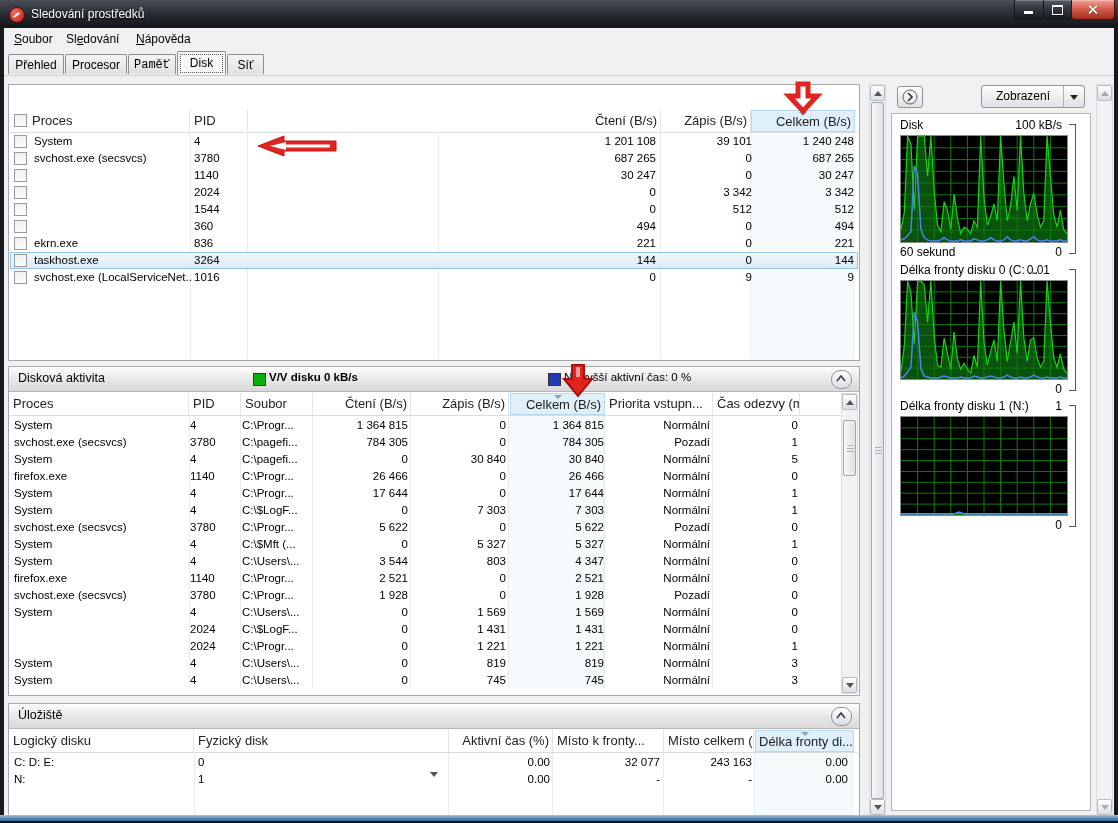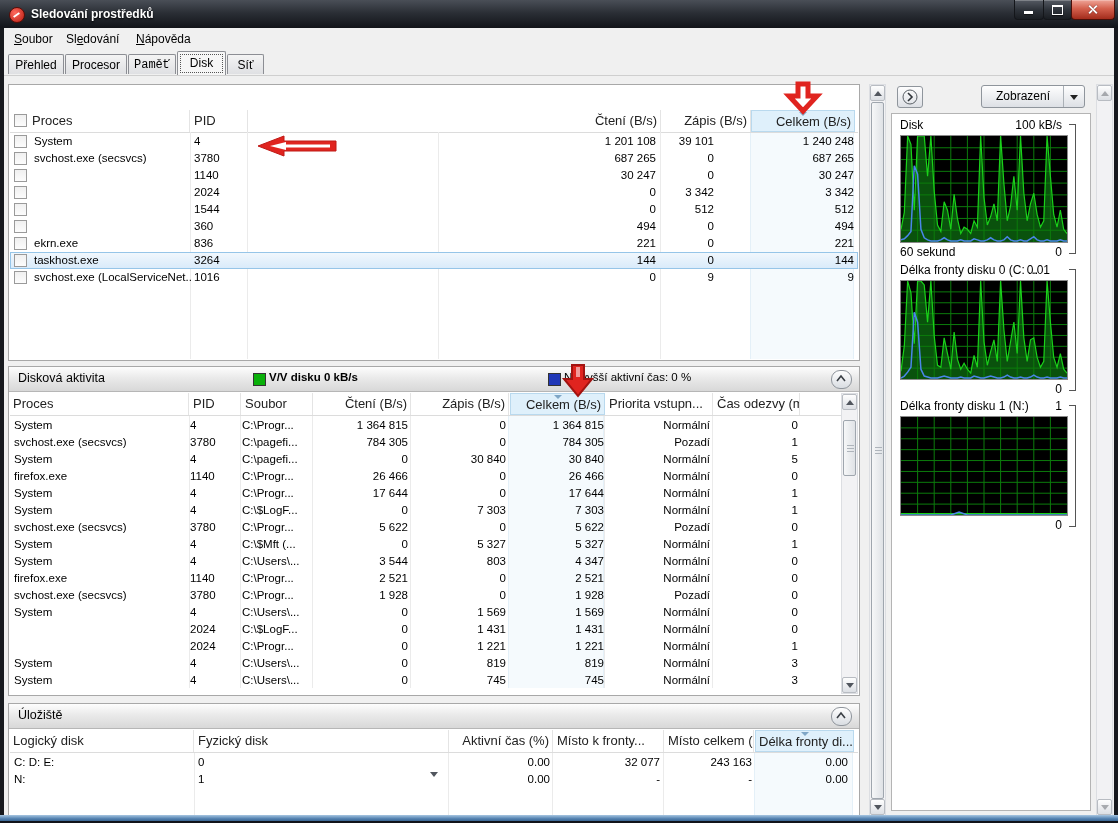--- a/index.html
+++ b/index.html
@@ -2,21 +2,21 @@
 <html><head>
 <meta charset="utf-8">
 <style>
   html,body{margin:0;padding:0;background:#222;font-family:"Liberation Sans",sans-serif;}
   #win{position:relative;width:1118px;height:823px;overflow:hidden;background:#f0f0f0;}
   .abs{position:absolute;}
   
   .titlebar{left:0;top:0;width:1118px;height:28px;background:linear-gradient(180deg,#4a4f57 0%,#2b2f36 45%,#121419 100%);}
   .appicon{left:9px;top:7px;width:14px;height:14px;border-radius:50%;background:radial-gradient(circle at 35% 35%,#ff6a5e,#b71b10);border:1px solid #5c0c06;}
   .appicon::after{content:"";position:absolute;left:3px;top:6px;width:7px;height:2px;background:#fff;transform:rotate(-35deg);}
-  .wtitle{left:31px;top:7px;color:#fff;font-size:12px;text-shadow:0 1px 2px #000;font-weight:bold;}
+  .wtitle{left:31px;top:7px;color:#fff;font-size:12px;text-shadow:0 1px 2px #000;}
   .winbtn{top:0;height:19px;border:1px solid #14161a;border-top:none;border-radius:0 0 4px 4px;background:linear-gradient(180deg,#555a63 0%,#2f343b 50%,#1a1d22 100%);box-shadow:inset 0 1px 0 rgba(255,255,255,.25);}
   .winbtn.min{left:1014px;width:28px;}
   .winbtn.max{left:1043px;width:27px;}
   .winbtn.close{left:1071px;width:42px;background:linear-gradient(180deg,#efa598 0%,#d4604d 45%,#a32c1c 100%);border-color:#4b0f08;}
   .glyph-min{position:absolute;left:9px;top:11px;width:9px;height:3px;background:#fff;box-shadow:0 1px 1px rgba(0,0,0,.5);}
   .glyph-max{position:absolute;left:8px;top:5px;width:9px;height:7px;border:1px solid #fff;border-top-width:2px;box-shadow:0 1px 1px rgba(0,0,0,.5);}
   .glyph-x{position:absolute;left:15px;top:4px;width:11px;height:11px;}
   .glyph-x::before,.glyph-x::after{content:"";position:absolute;left:5px;top:0;width:2px;height:11px;background:#fff;box-shadow:0 0 1px #400;}
   .glyph-x::before{transform:rotate(45deg);} .glyph-x::after{transform:rotate(-45deg);}
   .sideL{left:0;top:28px;width:4px;height:795px;background:#17191e;}
@@ -42,21 +42,21 @@
   .sortmark{position:absolute;left:50%;margin-left:-4px;top:1px;width:0;height:0;border-left:4px solid transparent;border-right:4px solid transparent;border-top:4px solid #7fa6c6;}
   .rows{position:absolute;left:1px;right:1px;}
   .trow{position:relative;height:17px;}
   .trow.sel{background:linear-gradient(180deg,#f2f8fd,#d8eafa);outline:1px solid #96c5e8;outline-offset:-1px;}
   .c{position:absolute;top:0;height:17px;line-height:17px;font-size:11.5px;color:#000;white-space:nowrap;overflow:hidden;}
   .r{text-align:right;}
   .cbx{position:absolute;left:4px;top:2px;width:11px;height:11px;border:1px solid #9a9a9a;background:linear-gradient(180deg,#f0f0f0,#fcfcfc);}
   .colband{position:absolute;background:#eef6fc;opacity:.55;border-left:1px solid #cfe4f3;border-right:1px solid #cfe4f3;box-sizing:border-box;}
   .vline{position:absolute;width:1px;background:#ebebeb;}
   
-  .p1n{left:24px;width:158px;} .p1pid{left:184px;width:54px;} .p1r{left:430px;width:216px;} .p1w{left:614px;width:90px;} .p1t{left:744px;width:100px;}
+  .p1n{left:24px;width:158px;} .p1pid{left:184px;width:54px;} .p1r{left:430px;width:216px;} .p1w{left:652px;width:90px;} .p1t{left:744px;width:100px;}
   
   .p2n{left:4px;width:172px;} .p2pid{left:180px;width:48px;} .p2f{left:232px;width:68px;} .p2r{left:304px;width:94px;} .p2w{left:402px;width:94px;} .p2t{left:500px;width:94px;} .p2p{left:598px;width:102px;} .p2c{left:704px;width:84px;}
   
   .p3l{left:4px;width:180px;} .p3p{left:188px;width:250px;} .p3a{left:442px;width:98px;} .p3d{left:546px;width:104px;} .p3t{left:656px;width:86px;} .p3q{left:748px;width:90px;}
   .legend-sw{position:absolute;top:6px;width:11px;height:11px;border:1px solid #333;}
   .legend-tx{position:absolute;top:4px;font-size:11.5px;color:#000;}
   
   .sb{background:#f2f2f4;border:1px solid #dcdee2;box-sizing:border-box;}
   .sb-btn{position:absolute;left:0;width:100%;height:16px;background:linear-gradient(180deg,#fefefe,#dcdfe4);border:1px solid #b8bcc2;box-sizing:border-box;border-radius:2px;}
   .tri{position:absolute;left:50%;top:50%;width:0;height:0;margin:-2px 0 0 -4px;border-left:4px solid transparent;border-right:4px solid transparent;}
@@ -415,21 +415,21 @@
     <div class="phead">
       <span class="ptitle">Úložiště</span>
       <span class="chev" style="right:7px;">
           <svg width="14" height="12">
             <polyline points="3,8 7,3 11,8" fill="none" stroke="#3a3f45" stroke-width="1.6"></polyline>
           </svg>
         </span>
     </div>
     <div class="colband" style="left:745px;top:49px;width:99px;bottom:1px;"></div>
     <div class="colhead" style="top:26px;">
-      <span class="hc" style="left:0;width:184px;">Logický disk</span>
+      <span class="hc" style="left:0;width:184px;">Logický disku</span>
       <span class="hc" style="left:185px;width:254px;">Fyzický disk</span>
       <span class="hc r" style="left:440px;width:103px;">Aktivní čas (%)</span>
       <span class="hc" style="left:544px;width:110px;">Místo k fronty...</span>
       <span class="hc" style="left:655px;width:89px;">Místo celkem (...</span>
       <span class="hc hl" style="left:745px;width:99px;"><span class="sortmark"></span><span>Délka fronty di...</span></span>
     </div>
     <div class="vline" style="left:185px;top:49px;bottom:1px;"></div>
     <div class="vline" style="left:439px;top:49px;bottom:1px;"></div>
     <div class="vline" style="left:543px;top:49px;bottom:1px;"></div>
     <div class="vline" style="left:654px;top:49px;bottom:1px;"></div>

